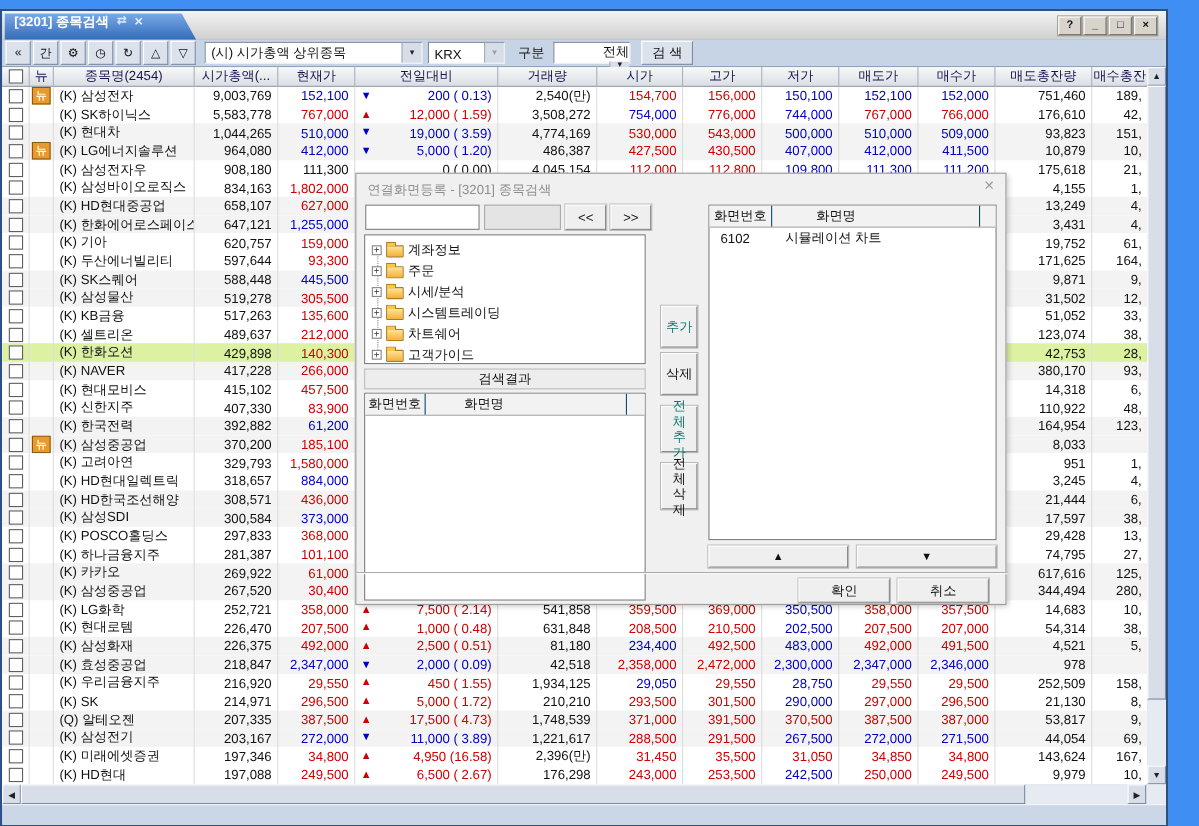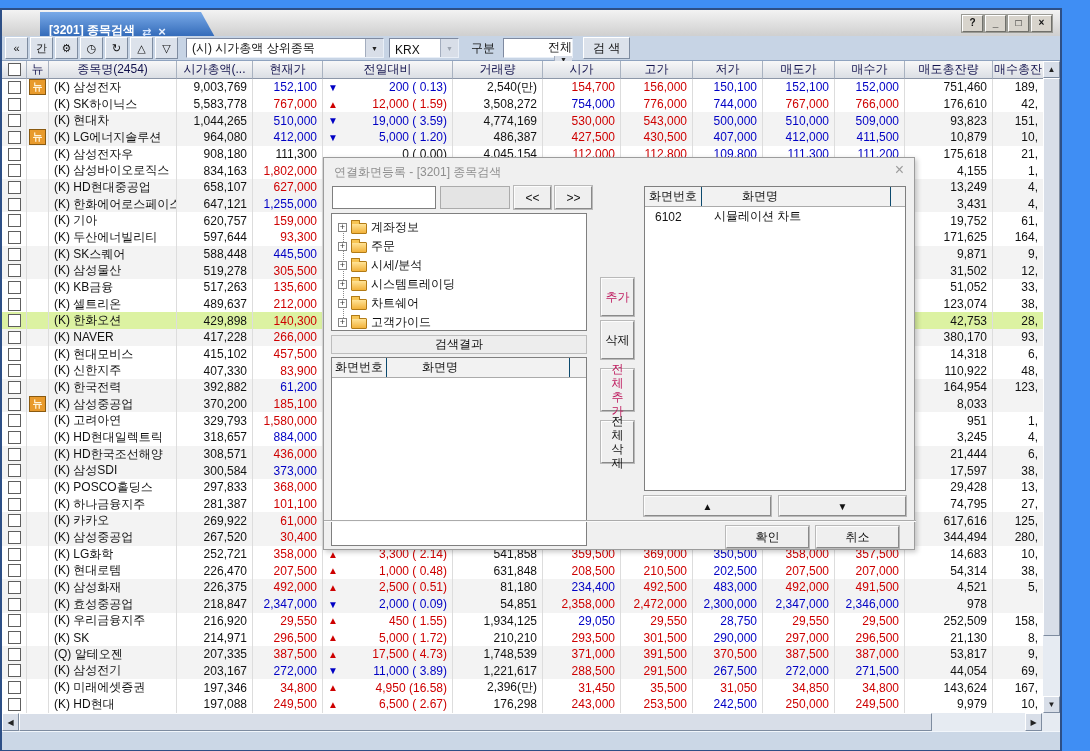--- a/index.html
+++ b/index.html
@@ -3,24 +3,24 @@
 <meta charset="utf-8">
 <style>
   html,body{margin:0;padding:0;}
   body{width:1090px;height:751px;background:#3F8EF4;position:relative;overflow:hidden;
        font-family:"Liberation Sans","DejaVu Sans",sans-serif;font-size:12px;color:#111;}
   .window{position:absolute;left:0;top:8px;width:1062px;height:743px;box-sizing:border-box;
           border:2px solid #2D4F86;background:#C9D6E6;}
   
   .titlebar{position:absolute;left:0;top:0;width:1058px;height:26px;
             background:linear-gradient(#F3F3F3,#CFCFCF);border-bottom:1px solid #93A5BE;}
-  .tab{position:absolute;left:2px;top:2px;height:27px;width:176px;display:flex;align-items:flex-end;gap:7px;
+  .tab{position:absolute;left:2px;top:2px;height:27px;width:176px;display:flex;align-items:flex-start;gap:7px;
        padding-left:9px;box-sizing:border-box;color:#fff;font-weight:bold;
        background:linear-gradient(#79AAE8,#2C64B4);
-       clip-path:polygon(0 0,calc(100% - 15px) 0,100% 100%,0 100%);margin-left:36px;}
+       clip-path:polygon(0 0,calc(100% - 15px) 0,100% 100%,0 100%);}
   .tab .lnk{font-size:11px;color:#D9E8FF;}
   .tab .tclose{font-size:13px;color:#EAF2FF;font-weight:bold;}
   .winbtns{position:absolute;right:8px;top:5px;display:flex;gap:2px;}
   .winbtn{width:19px;height:15px;background:#D8D4CC;border:1px solid;border-color:#FFF #70706B #70706B #FFF;
           box-shadow:0 0 0 1px #9A9A94;font-size:10px;font-weight:bold;line-height:13px;text-align:center;}
   
   .toolbar{position:absolute;left:0;top:26px;width:1058px;height:25px;background:#C7D4E5;
            border-bottom:1px solid #8FA3BF;display:flex;align-items:center;padding:0 3px;gap:2px;box-sizing:border-box;}
   .tbtn{width:21px;height:20px;background:#DCE2EB;border:1px solid;border-color:#FFF #7E8CA0 #7E8CA0 #FFF;
         display:flex;align-items:center;justify-content:center;font-size:11px;}
@@ -67,21 +67,21 @@
   .bottombar{position:absolute;left:0;top:721px;width:1058px;height:18px;background:#CBD7E6;
              border-top:1px solid #F2F6FB;}
   
   .dlg{position:absolute;left:323px;top:157px;width:592px;height:393px;background:#F0F0F0;
        border:1px solid #9C9C9C;box-shadow:2px 2px 5px rgba(0,0,0,.22);z-index:10;box-sizing:border-box;}
   .dlg *{box-sizing:border-box;}
   .dlg-title{position:absolute;left:10px;top:6px;color:#8E8E8E;}
   .dlg-close{position:absolute;right:10px;top:3px;color:#9C9C9C;font-size:16px;}
   .dbtn{position:absolute;background:#EFEFEF;border:1px solid;border-color:#FDFDFD #8A8A8A #8A8A8A #FDFDFD;
         box-shadow:0 0 0 1px #B9B9B9;display:flex;align-items:center;justify-content:center;text-align:center;}
-  .dbtn.dis{color:#be185d;}
+  .dbtn.dis{color:#0f766e;}
   .dlg-input{position:absolute;left:8px;top:28px;width:104px;height:23px;background:#fff;border:1px solid #7F7F7F;}
   .dlg-gray{position:absolute;left:116px;top:28px;width:70px;height:23px;background:#E4E4E4;border:1px solid #ABABAB;}
   .tree{position:absolute;left:7px;top:55px;width:256px;height:118px;background:#fff;border:1px solid #7F7F7F;
         padding:4px 0 0 6px;overflow:hidden;}
   .rail{position:absolute;left:11px;top:10px;height:100px;border-left:1px dotted #8A8A8A;}
   .titem{display:flex;align-items:center;height:19px;gap:4px;position:relative;}
   .expander{width:9px;height:9px;background:#fff;border:1px solid #848484;font-size:9px;line-height:7px;
             text-align:center;color:#333;flex:0 0 auto;}
   .folder{width:16px;height:11px;background:linear-gradient(#FFE396,#F2B23A);border:1px solid #B27B16;
           border-radius:1px;position:relative;flex:0 0 auto;margin-top:2px;}
@@ -759,21 +759,21 @@
       <div class="tr">
         <div class="td c0">
           <div class="cbx"></div>
         </div>
         <div class="td c1"></div>
         <div class="td c2">(K) LG화학</div>
         <div class="td c3 right">252,721</div>
         <div class="td c4 right u">358,000</div>
         <div class="td c5">
           <div class="arrow u">▲</div>
-          <div class="chgv u">3,300 ( 2.14)</div>
+          <div class="chgv u">7,500 ( 2.14)</div>
         </div>
         <div class="td c6 right">541,858</div>
         <div class="td c7 right u">359,500</div>
         <div class="td c8 right u">369,000</div>
         <div class="td c9 right d">350,500</div>
         <div class="td c10 right u">358,000</div>
         <div class="td c11 right u">357,500</div>
         <div class="td c12 right">14,683</div>
         <div class="td c13 right">10,</div>
       </div>
@@ -824,21 +824,21 @@
           <div class="cbx"></div>
         </div>
         <div class="td c1"></div>
         <div class="td c2">(K) 효성중공업</div>
         <div class="td c3 right">218,847</div>
         <div class="td c4 right d">2,347,000</div>
         <div class="td c5">
           <div class="arrow d">▼</div>
           <div class="chgv d">2,000 ( 0.09)</div>
         </div>
-        <div class="td c6 right">54,851</div>
+        <div class="td c6 right">42,518</div>
         <div class="td c7 right u">2,358,000</div>
         <div class="td c8 right u">2,472,000</div>
         <div class="td c9 right d">2,300,000</div>
         <div class="td c10 right d">2,347,000</div>
         <div class="td c11 right d">2,346,000</div>
         <div class="td c12 right">978</div>
         <div class="td c13 right"></div>
       </div>
       <div class="tr">
         <div class="td c0">

